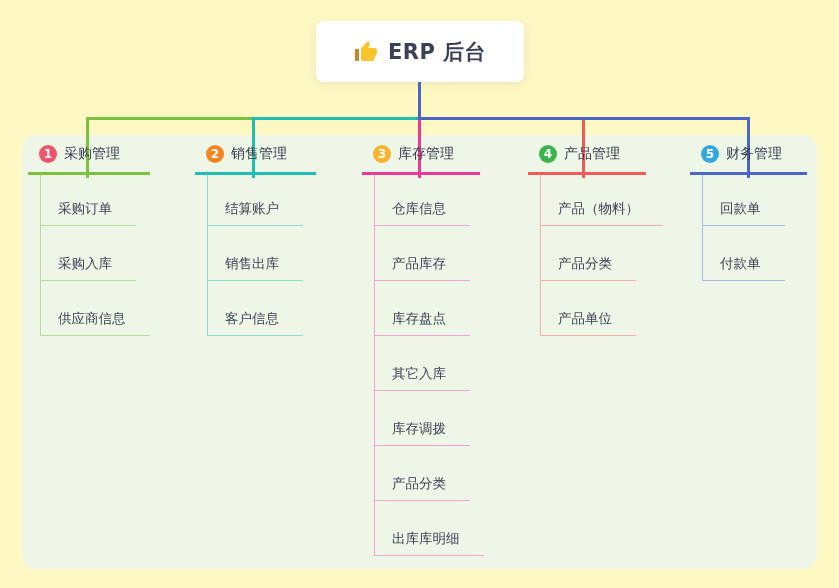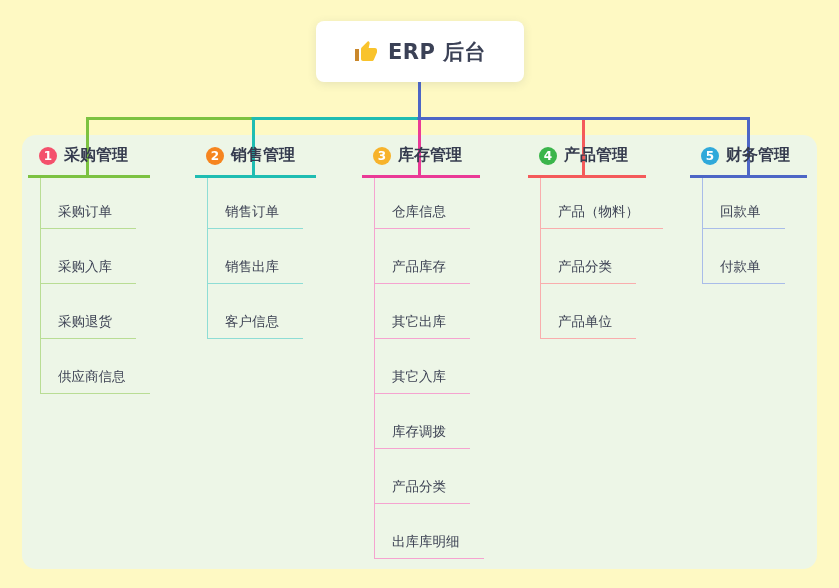--- a/index.html
+++ b/index.html
@@ -24,21 +24,21 @@
   .branch-header{
     display:flex;align-items:center;gap:7px;
     padding:0 0 9px 11px;border-bottom:3px solid var(--line);
     box-sizing:border-box;width:100%;
   }
   .badge{
     width:18px;height:18px;border-radius:50%;background:var(--badge);
     color:#fff;font-size:12px;font-weight:bold;line-height:18px;text-align:center;
     flex:0 0 18px;
   }
-  .branch-label{font-size:16px;font-weight:700;color:#353b4e;white-space:nowrap;}
+  .branch-label{font-size:14px;font-weight:400;color:#353b4e;white-space:nowrap;}
   .children{
     margin-left:12px;border-left:1.5px solid var(--light);
     width:max-content;
     text-align:center;
   }
   .child{
     height:55px;display:flex;align-items:flex-end;
     width:max-content;box-sizing:border-box;
     padding:0 24px 7px 17px;
     border-bottom:1.5px solid var(--light);
@@ -82,35 +82,32 @@
       <span class="branch-label">采购管理</span>
     </div>
     <div class="children">
           <div class="child">
     <span class="child-label">采购订单</span>
   </div>
           <div class="child">
     <span class="child-label">采购入库</span>
   </div>
           <div class="child">
-    <span class="child-label">采购退货</span>
-  </div>
-          <div class="child">
     <span class="child-label">供应商信息</span>
   </div>
         </div>
   </div>
       <div class="branch" style="left: 195px; width: 121px; --line: #1fbdb2; --light: #8eddd5; --badge: #f6851f;">
     <div class="branch-header">
       <span class="badge">2</span>
       <span class="branch-label">销售管理</span>
     </div>
     <div class="children">
           <div class="child">
-    <span class="child-label">销售订单</span>
+    <span class="child-label">结算账户</span>
   </div>
           <div class="child">
     <span class="child-label">销售出库</span>
   </div>
           <div class="child">
     <span class="child-label">客户信息</span>
   </div>
         </div>
   </div>
       <div class="branch" style="left: 362px; width: 118px; --line: #ea3a96; --light: #f5a3d0; --badge: #f7b32b;">
@@ -119,21 +116,21 @@
       <span class="branch-label">库存管理</span>
     </div>
     <div class="children">
           <div class="child">
     <span class="child-label">仓库信息</span>
   </div>
           <div class="child">
     <span class="child-label">产品库存</span>
   </div>
           <div class="child">
-    <span class="child-label">其它出库</span>
+    <span class="child-label">库存盘点</span>
   </div>
           <div class="child">
     <span class="child-label">其它入库</span>
   </div>
           <div class="child">
     <span class="child-label">库存调拨</span>
   </div>
           <div class="child">
     <span class="child-label">产品分类</span>
   </div>

